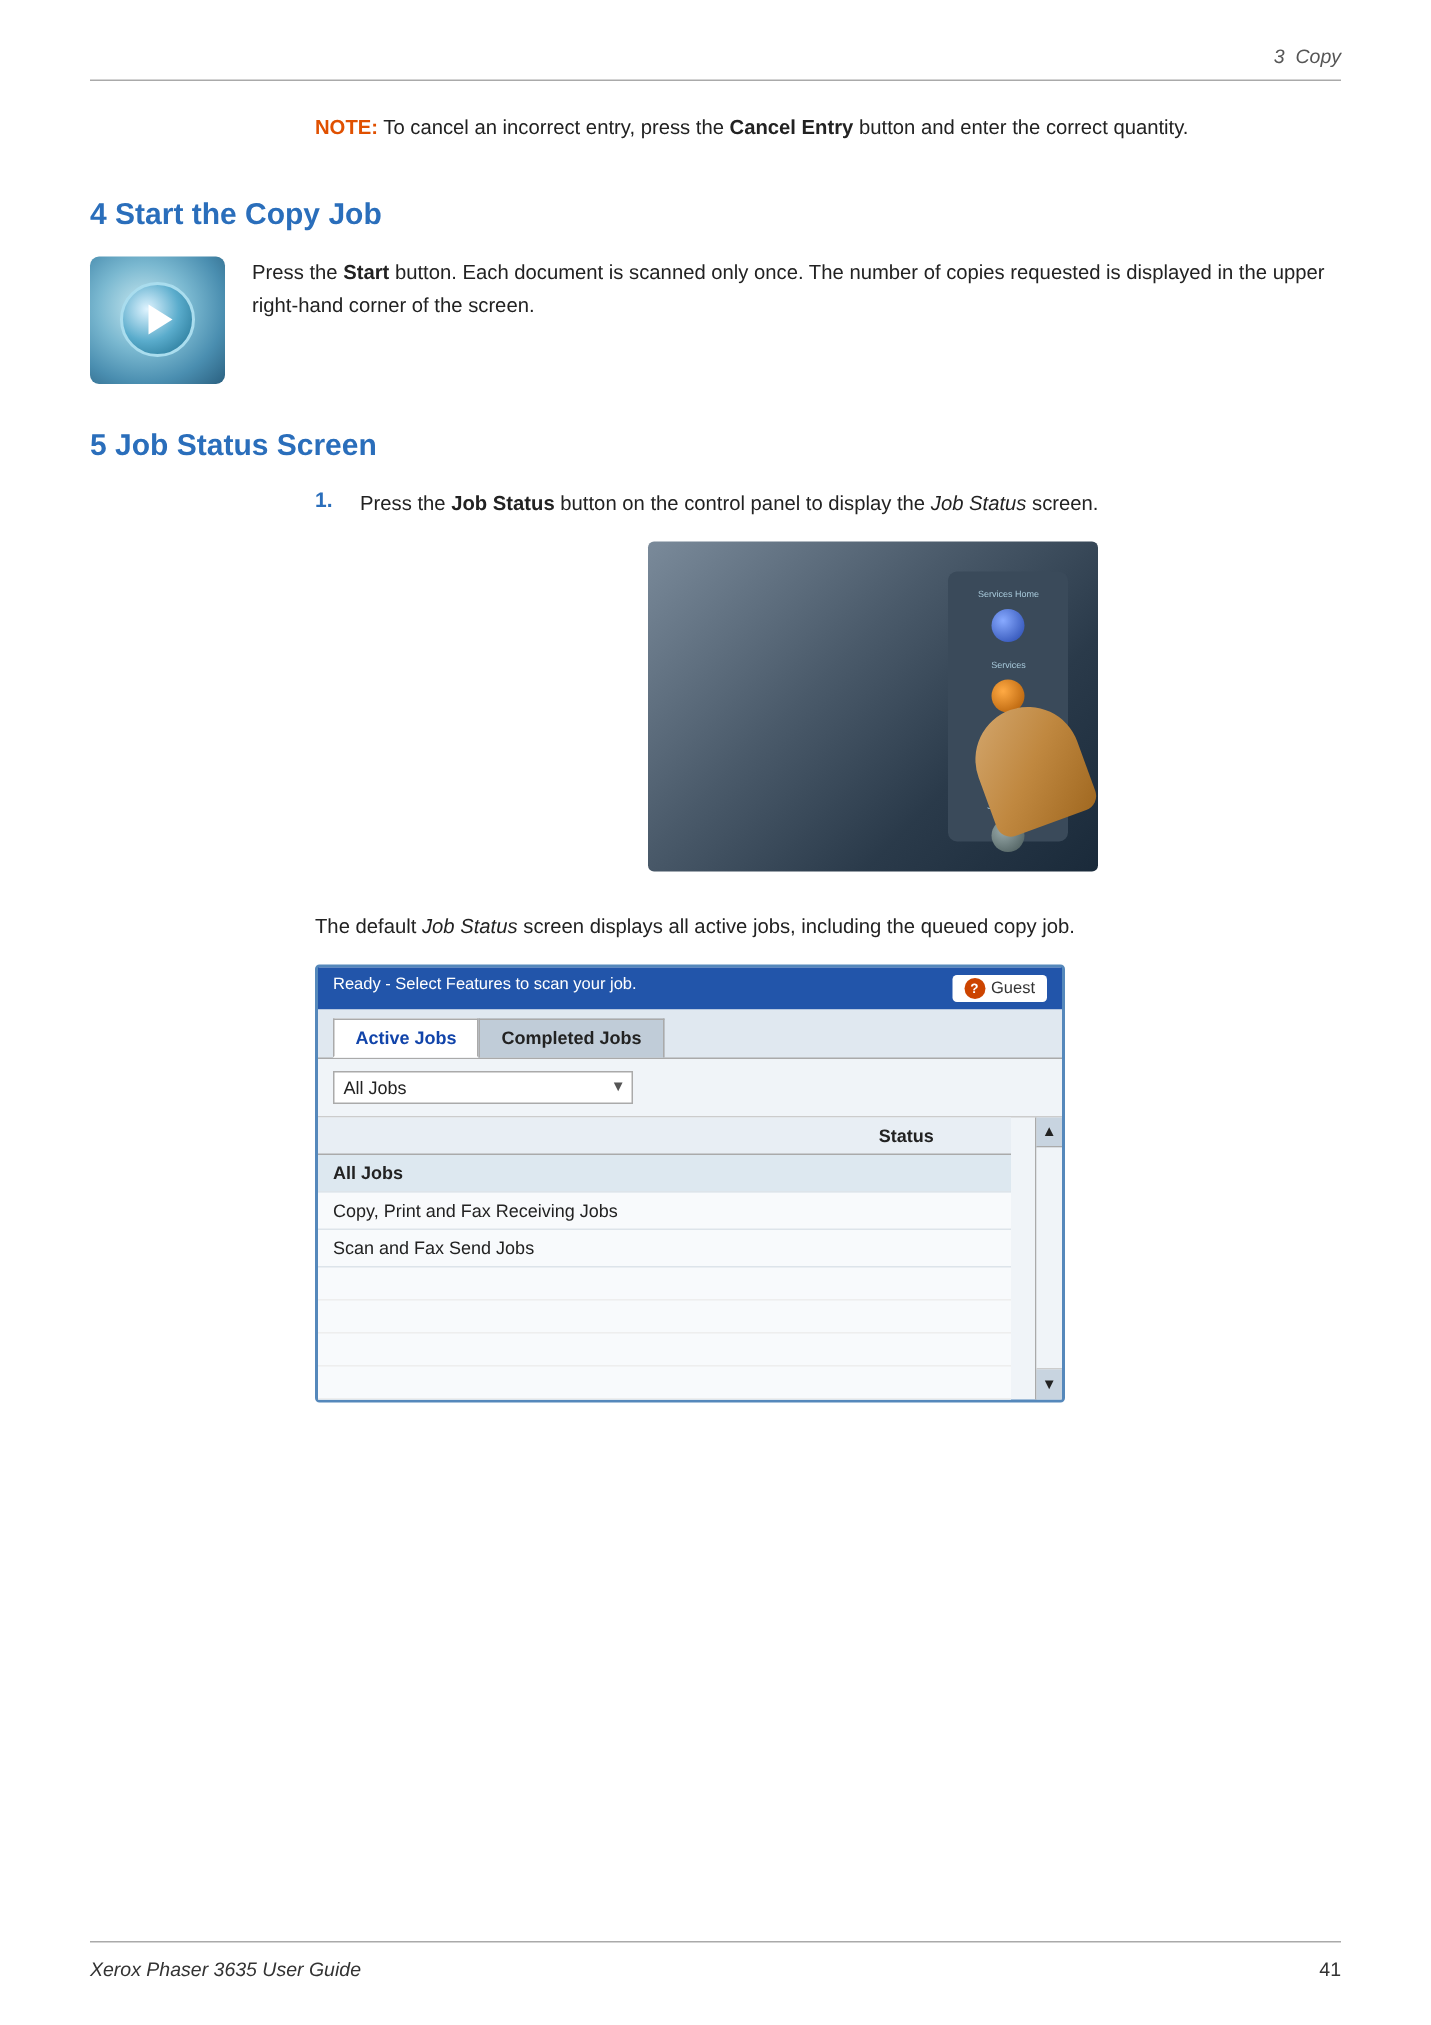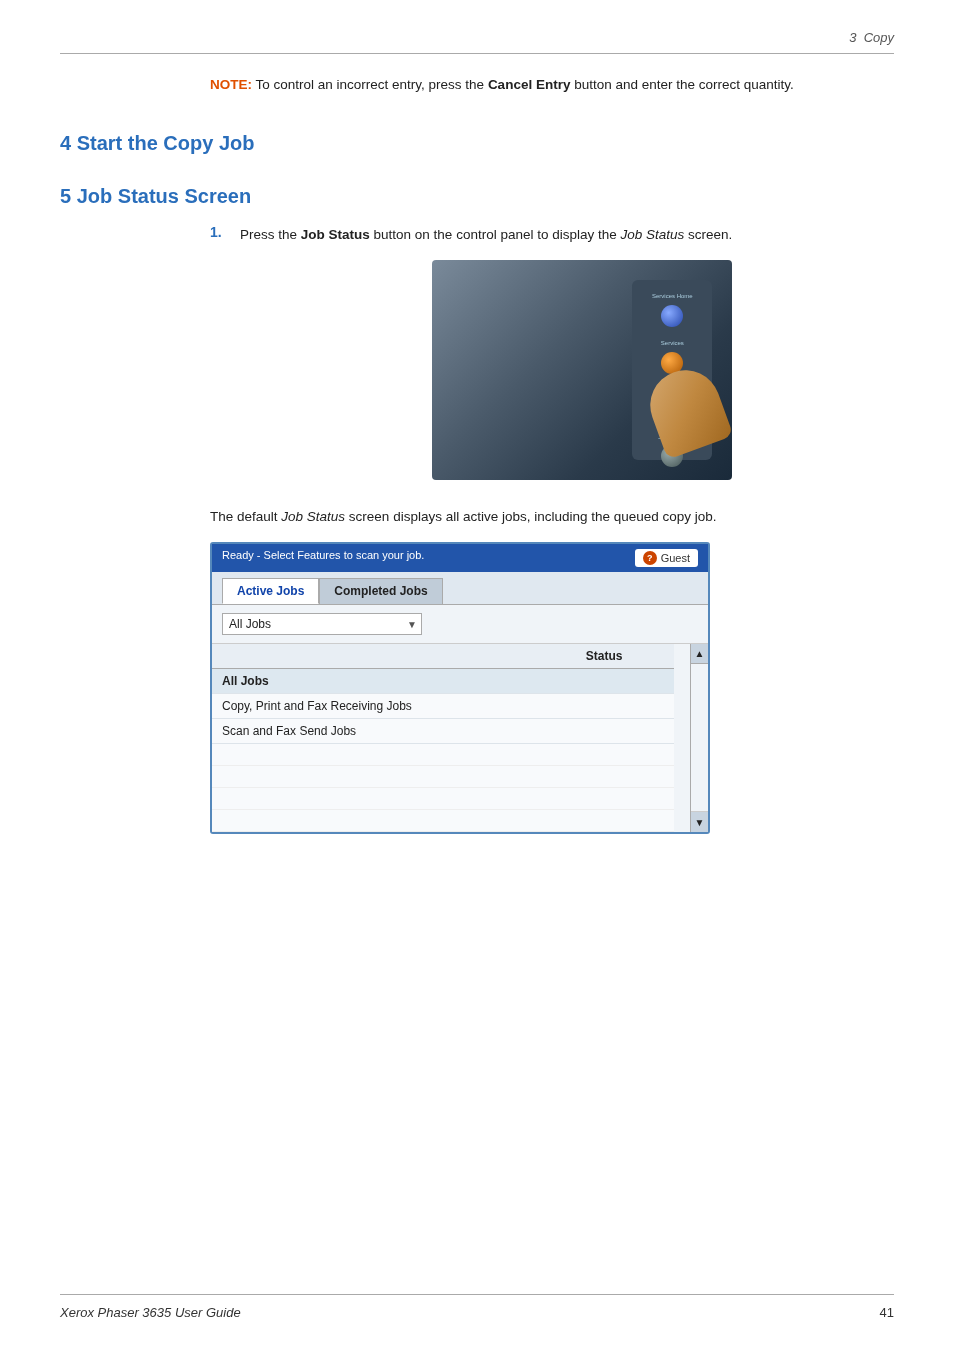--- a/index.html
+++ b/index.html
@@ -402,28 +402,41 @@
 <div class="page-container">
 
   <div class="page-header">
     <span class="page-header-title">
       <span>3</span>&nbsp;&nbsp;<span>Copy</span>
     </span>
   </div>
 
   <div class="note-section">
     <span class="note-label">NOTE:</span>
-    <span> To control an incorrect entry, press the </span>
+    <span> To cancel an incorrect entry, press the </span>
     <strong>Cancel Entry</strong>
     <span> button and enter the correct quantity.</span>
   </div>
 
   <div class="section4">
     <div class="section-heading">
       <span>4</span> <span>Start the Copy Job</span>
+    </div>
+    <div class="section4-body">
+
+      <div class="start-icon-box">
+        <div class="start-icon-inner">
+          <div class="start-icon-arrow"></div>
+        </div>
+      </div>
+      <div class="section4-text">
+        <span>Press the </span>
+        <strong>Start</strong>
+        <span> button. Each document is scanned only once. The number of copies requested is displayed in the upper right-hand corner of the screen.</span>
+      </div>
     </div>
   </div>
 
   <div class="section5">
     <div class="section-heading">
       <span>5</span> <span>Job Status Screen</span>
     </div>
 
     <div class="step-list">
 

